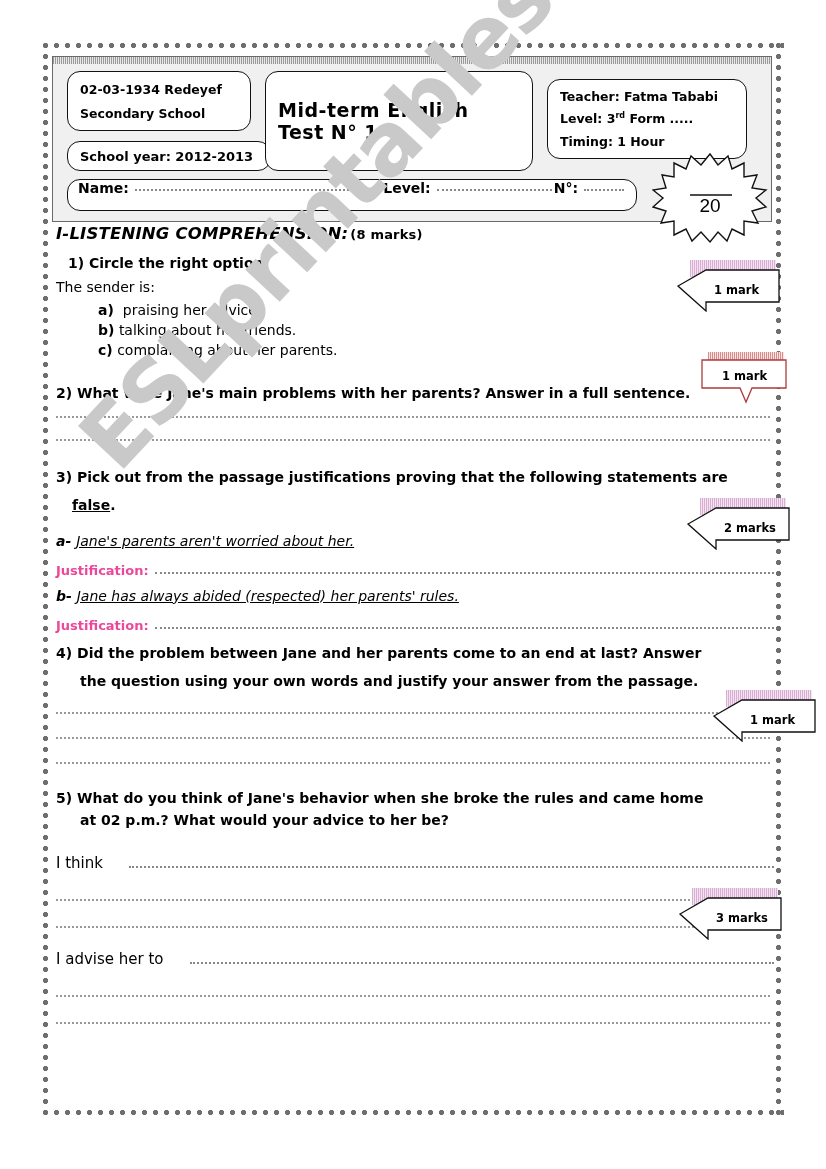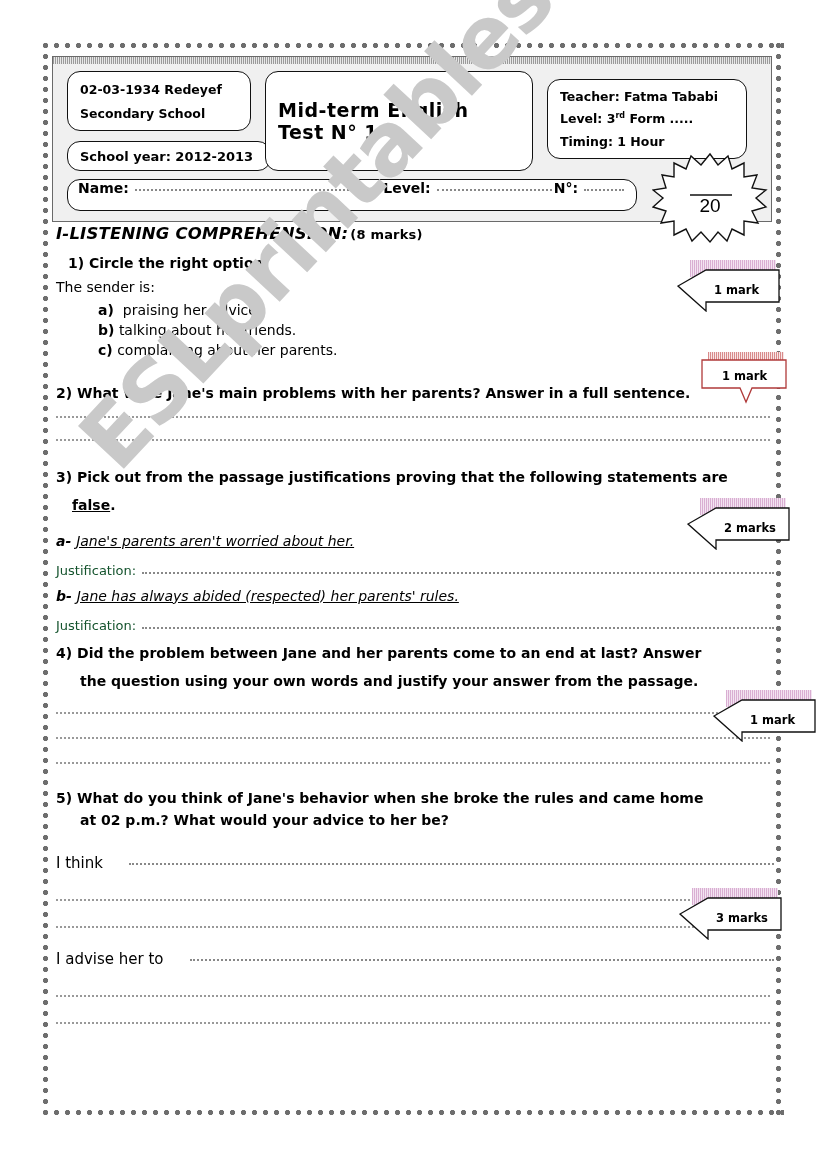--- a/index.html
+++ b/index.html
@@ -202,33 +202,33 @@
     font-size: 14px;
     font-weight: bold;
     font-style: italic;
     padding-left: 16px;
   }
   .stmt .stmt-txt { text-decoration: underline; font-weight: normal; }
   .justif {
     display: flex;
     align-items: center;
     font-size: 13px;
-    font-weight: normal;
+    font-weight: bold;
     padding-left: 16px;
-    color: #14532d;
+    color: #ec4899;
   }
   .ansline {
     border-bottom: 2px dotted #999;
     height: 1px;
     margin-left: 16px;
     margin-right: 6px;
   }
   .prompt {
     display: flex;
-    align-items: flex-start;
+    align-items: flex-end;
     font-size: 15px;
     padding-left: 16px;
     gap: 20px;
   }
   .prompt .ptext { white-space: nowrap; }
   .underline-word { text-decoration: underline; }
 
   
   .callout {
     position: absolute;

